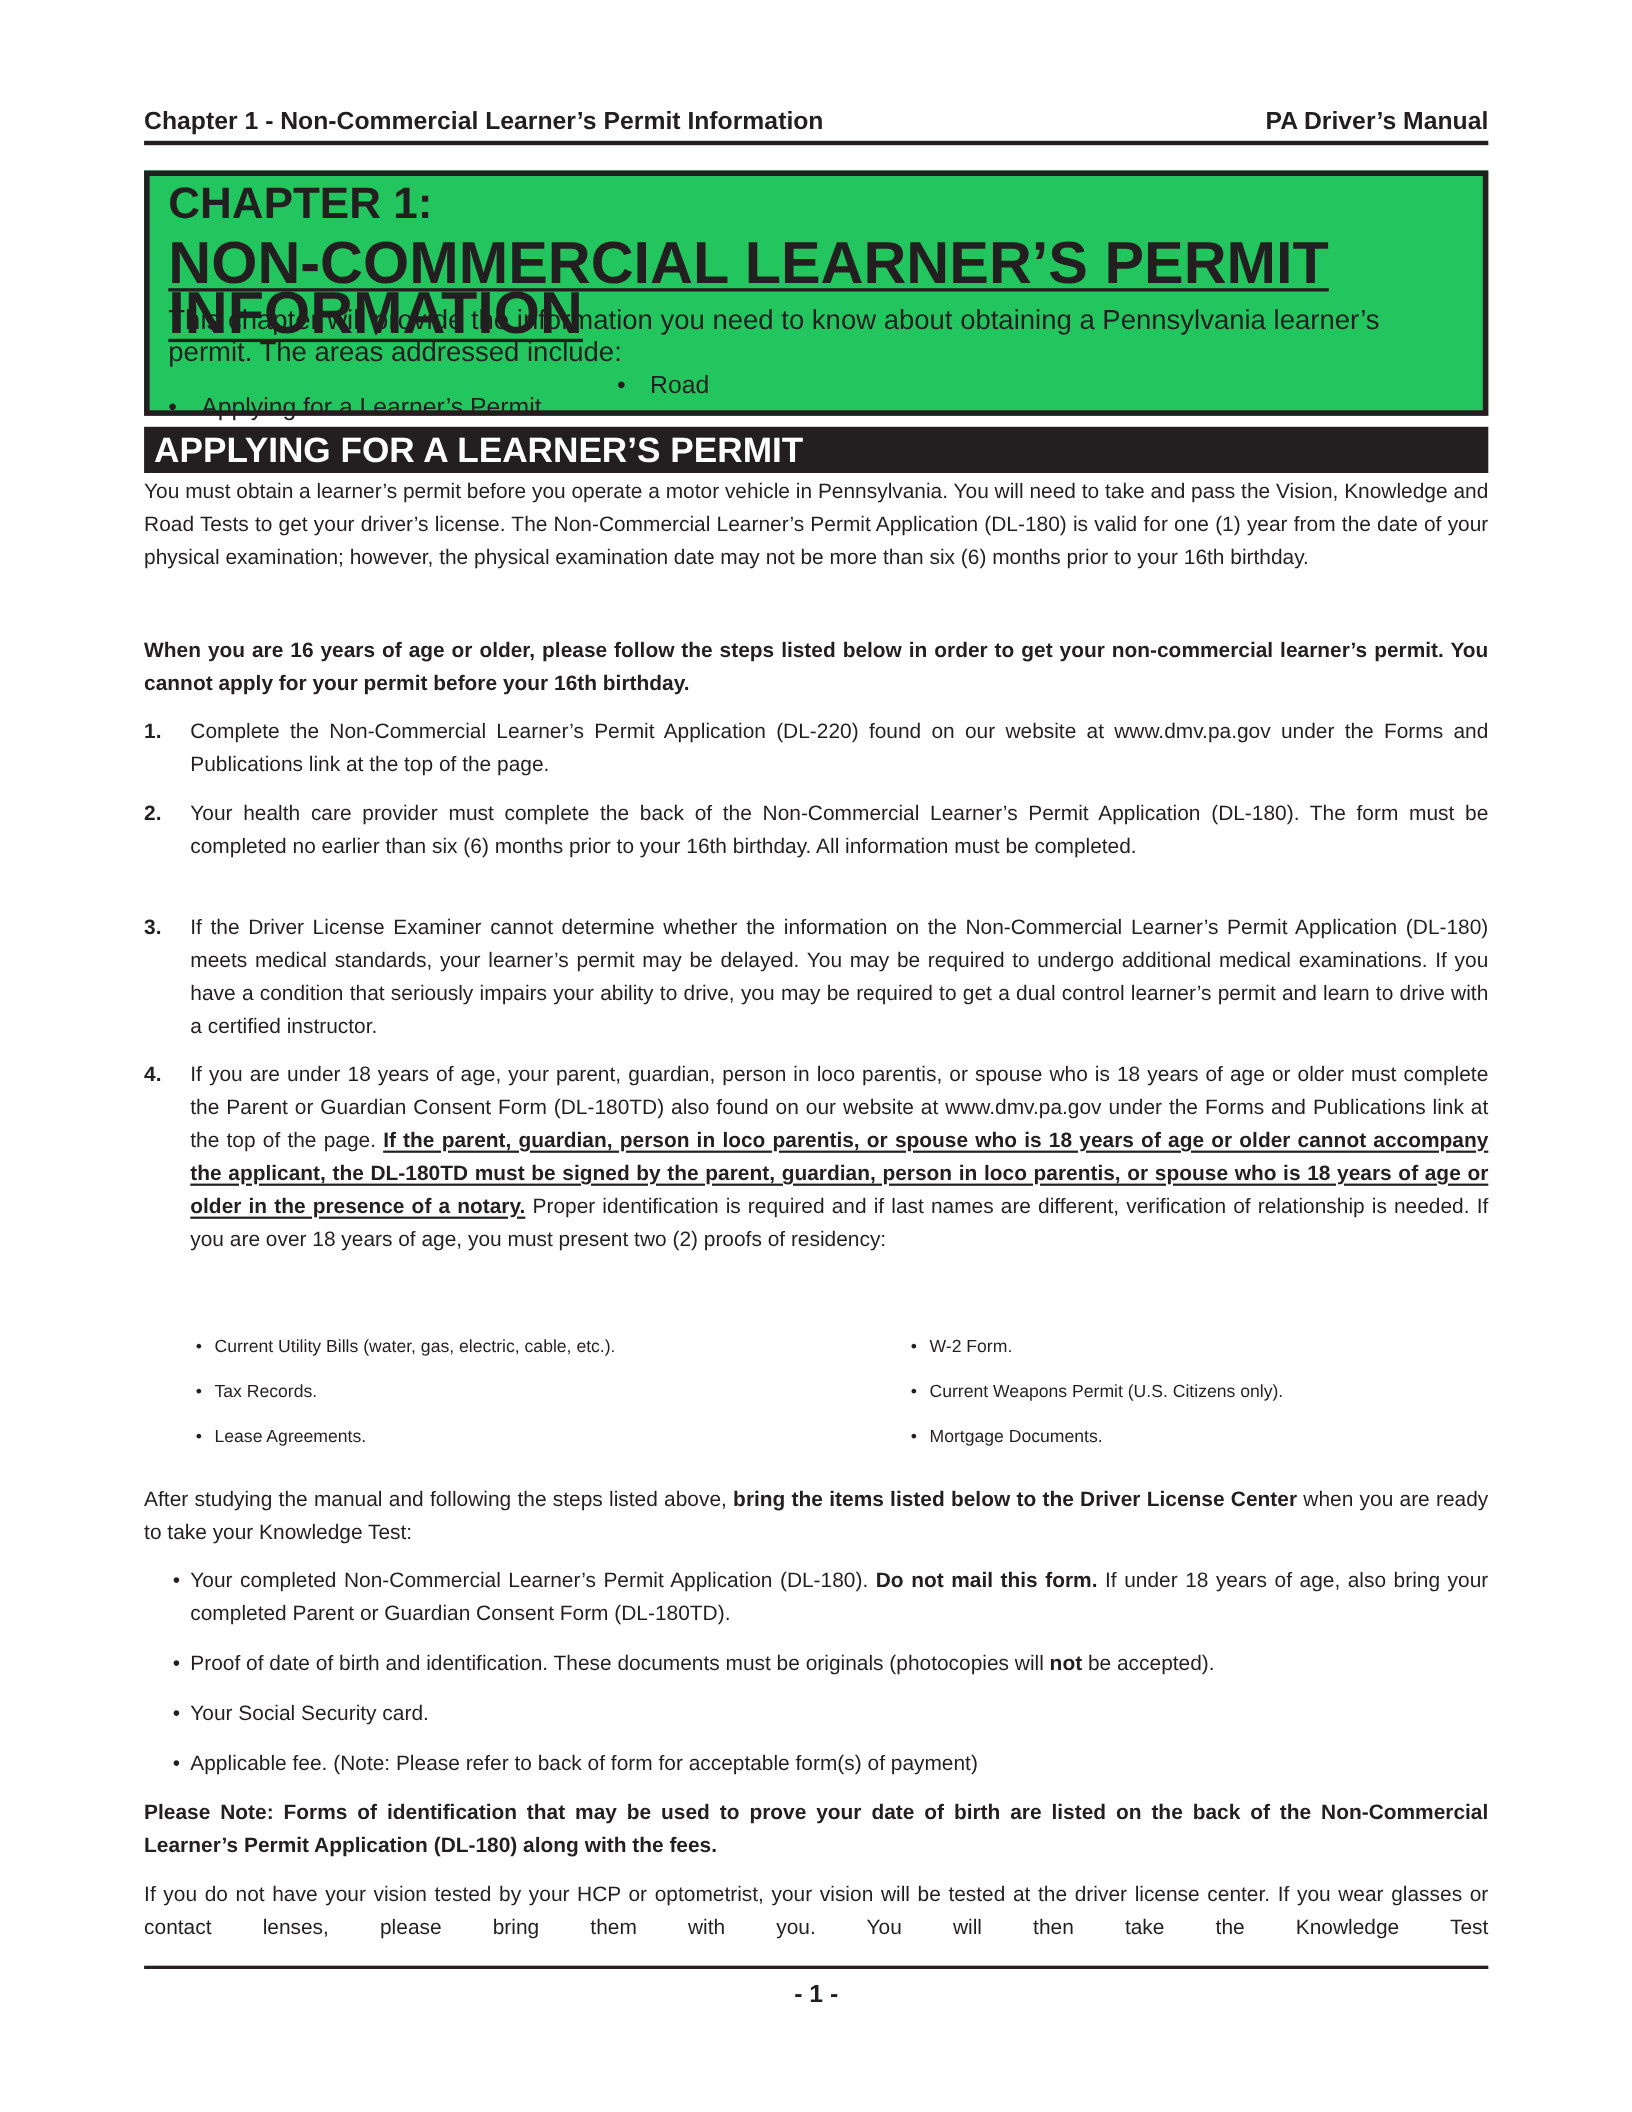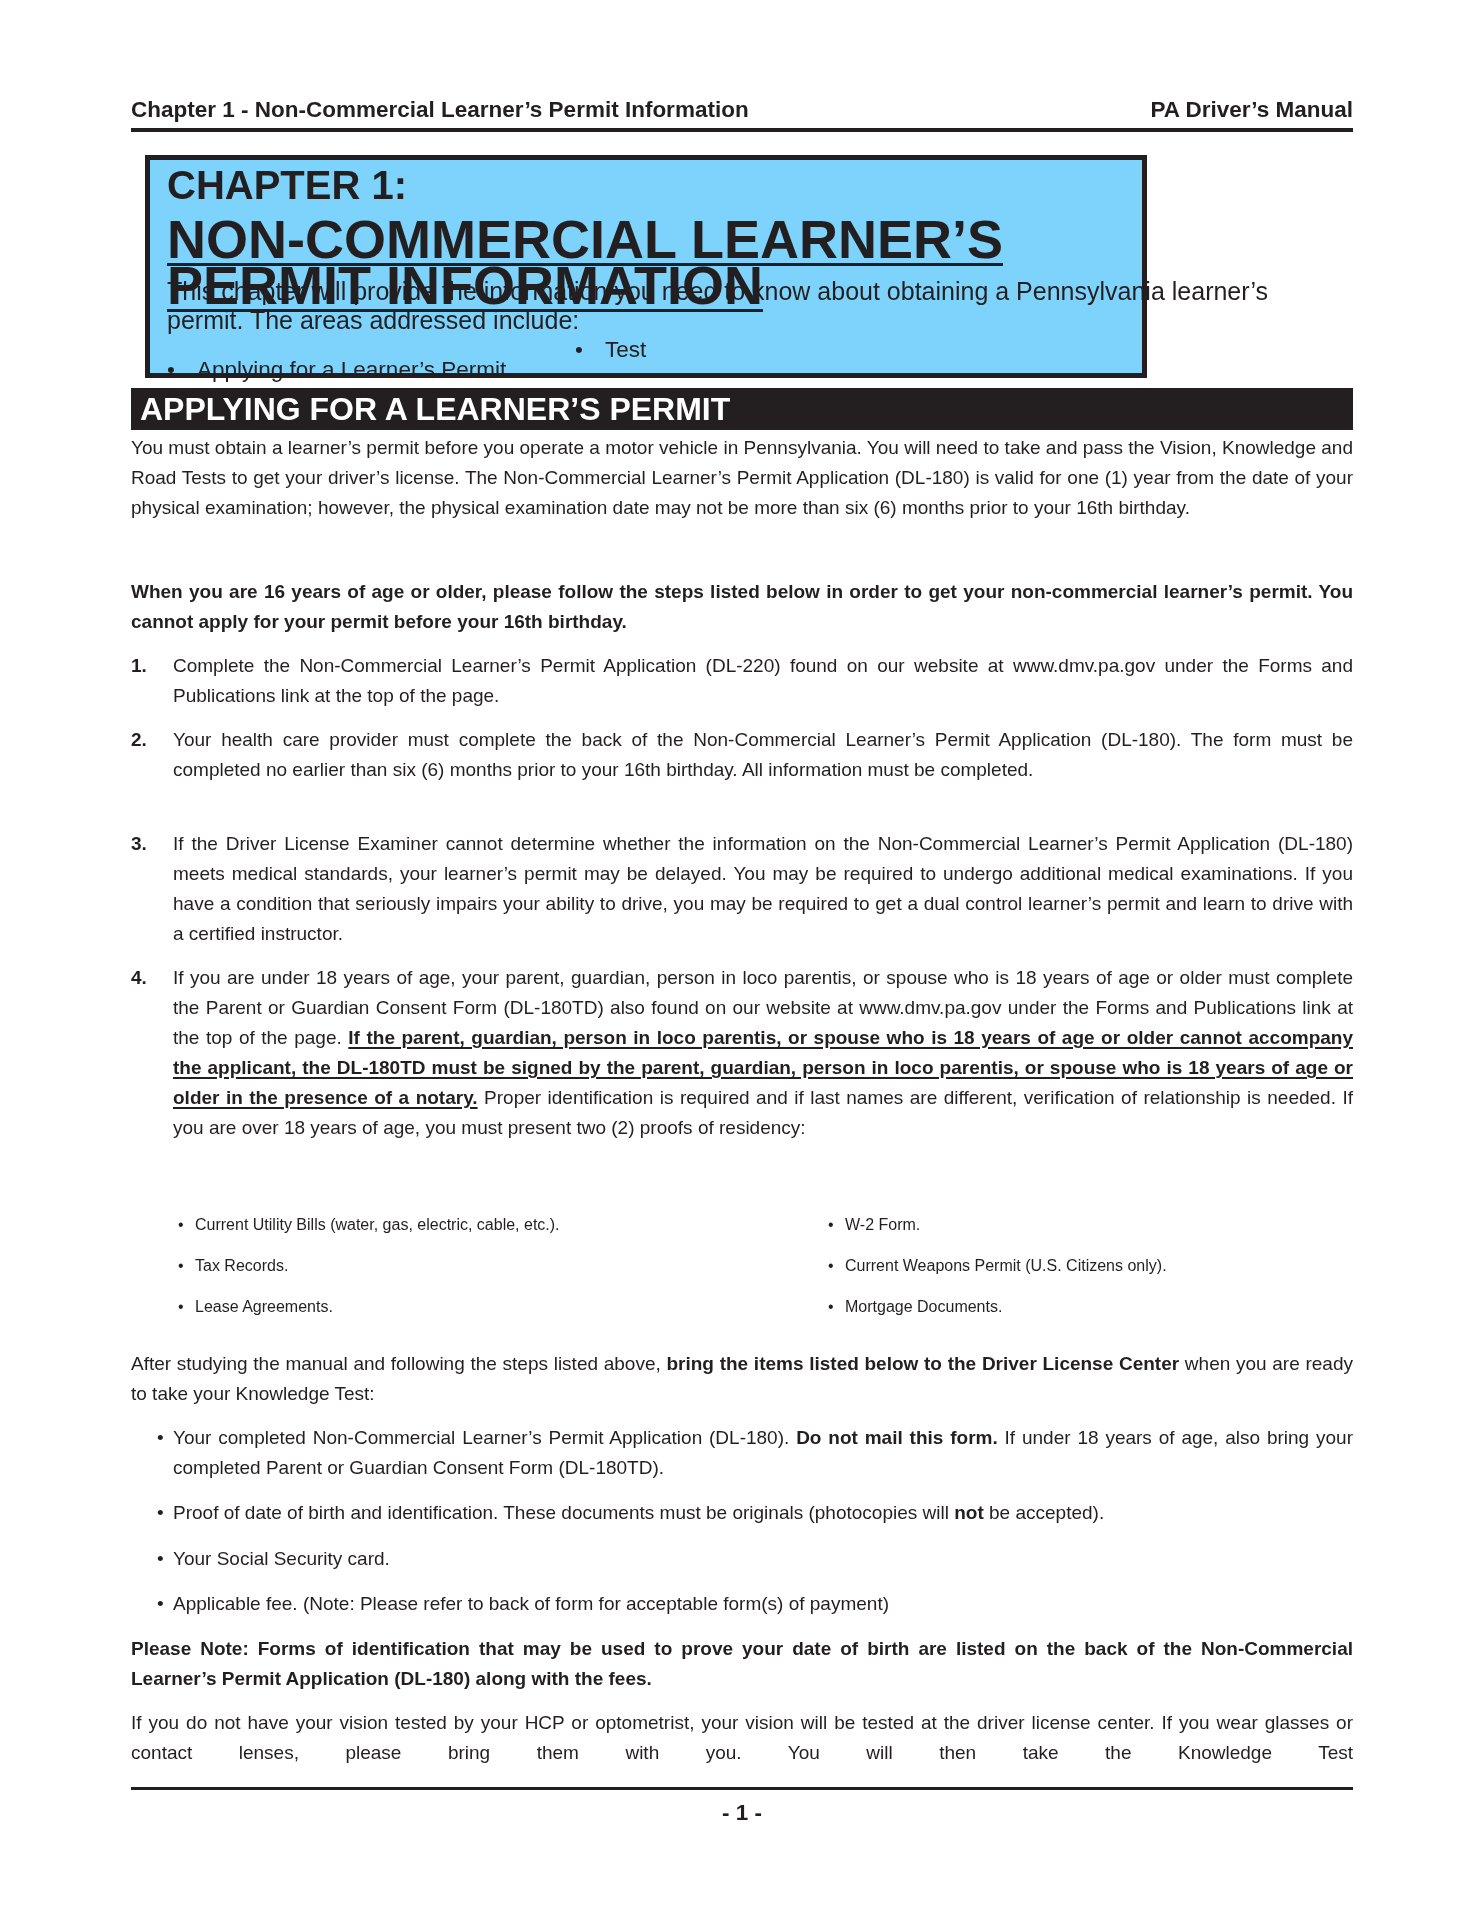--- a/index.html
+++ b/index.html
@@ -6,22 +6,22 @@
   body { width: 1484px; height: 1920px; position: relative; overflow: hidden;
          font-family: "Liberation Sans", sans-serif; color: #231f20; }
   .page { position: absolute; left: 131px; top: 0; width: 1222px; }
 
   .running-header { position: absolute; top: 97px; left: 0; width: 1222px; height: 26px;
                     font-weight: bold; font-size: 22.5px; line-height: 26px; }
   .running-header .left { position: absolute; left: 0; top: 0; }
   .running-header .right { position: absolute; right: 0; top: 0; }
   .header-rule { position: absolute; top: 128px; left: 0; width: 1222px; height: 4px; background: #231f20; }
 
-  .chapter-box { position: absolute; top: 155px; left: 14px; width: 1002px; height: 223px;
-                 box-sizing: border-box; border: 5px solid #231f20; background: #7dd3fc; }
+  .chapter-box { position: absolute; top: 155px; left: 0; width: 1222px; height: 223px;
+                 box-sizing: border-box; border: 5px solid #231f20; background: #22c55e; }
   .chapter-box .ch-label { position: absolute; left: 17px; top: 2px; font-weight: bold;
                            font-size: 40px; line-height: 46px; }
   .chapter-box .ch-title { position: absolute; left: 17px; top: 56px; font-weight: bold;
                            font-size: 54px; line-height: 46px; text-decoration: underline;
                            text-decoration-thickness: 3px; text-underline-offset: 5px; }
   .chapter-box .ch-intro { position: absolute; left: 17px; top: 117px; width: 1180px;
                            font-size: 25px; line-height: 29px; }
   .chapter-box .ch-topics { position: absolute; left: 17px; top: 175px; font-size: 22.5px; line-height: 29px; width: 1180px; }
   .ch-topics .topic { position: absolute; top: 0; white-space: nowrap; }
   .ch-topics .topic .dot { display: inline-block; width: 30px; }
@@ -60,21 +60,21 @@
     <span class="right">PA Driver’s Manual</span>
   </div>
   <div class="header-rule"></div>
 
   <div class="chapter-box">
     <div class="ch-label">CHAPTER 1:</div>
     <div class="ch-title">NON-COMMERCIAL LEARNER’S PERMIT INFORMATION</div>
     <div class="ch-intro">This chapter will provide the information you need to know about obtaining a Pennsylvania learner’s permit. The areas addressed include:</div>
     <div class="ch-topics">
       <span class="topic" style="left:0;margin-top:20px;"><span class="dot">•</span><span>Applying for a Learner’s Permit</span></span>
-      <span class="topic" style="left:408px;"><span class="dot">•</span><span>Test</span></span>
+      <span class="topic" style="left:408px;"><span class="dot">•</span><span>Road</span></span>
     </div>
   </div>
 
   <div class="section-bar">APPLYING FOR A LEARNER’S PERMIT</div>
 
   <div class="para body-text" style="top:433px;">You must obtain a learner’s permit before you operate a motor vehicle in Pennsylvania. You will need to take and pass the Vision, Knowledge and Road Tests to get your driver’s license. The Non-Commercial Learner’s Permit Application (DL-180) is valid for one (1) year from the date of your physical examination; however, the physical examination date may not be more than six (6) months prior to your 16th birthday.</div>
 
   <div class="para body-text bold" style="top:577px;">When you are 16 years of age or older, please follow the steps listed below in order to get your non-commercial learner’s permit. You cannot apply for your permit before your 16th birthday.</div>
 
   <div class="numbered body-text" style="top:651px;">

